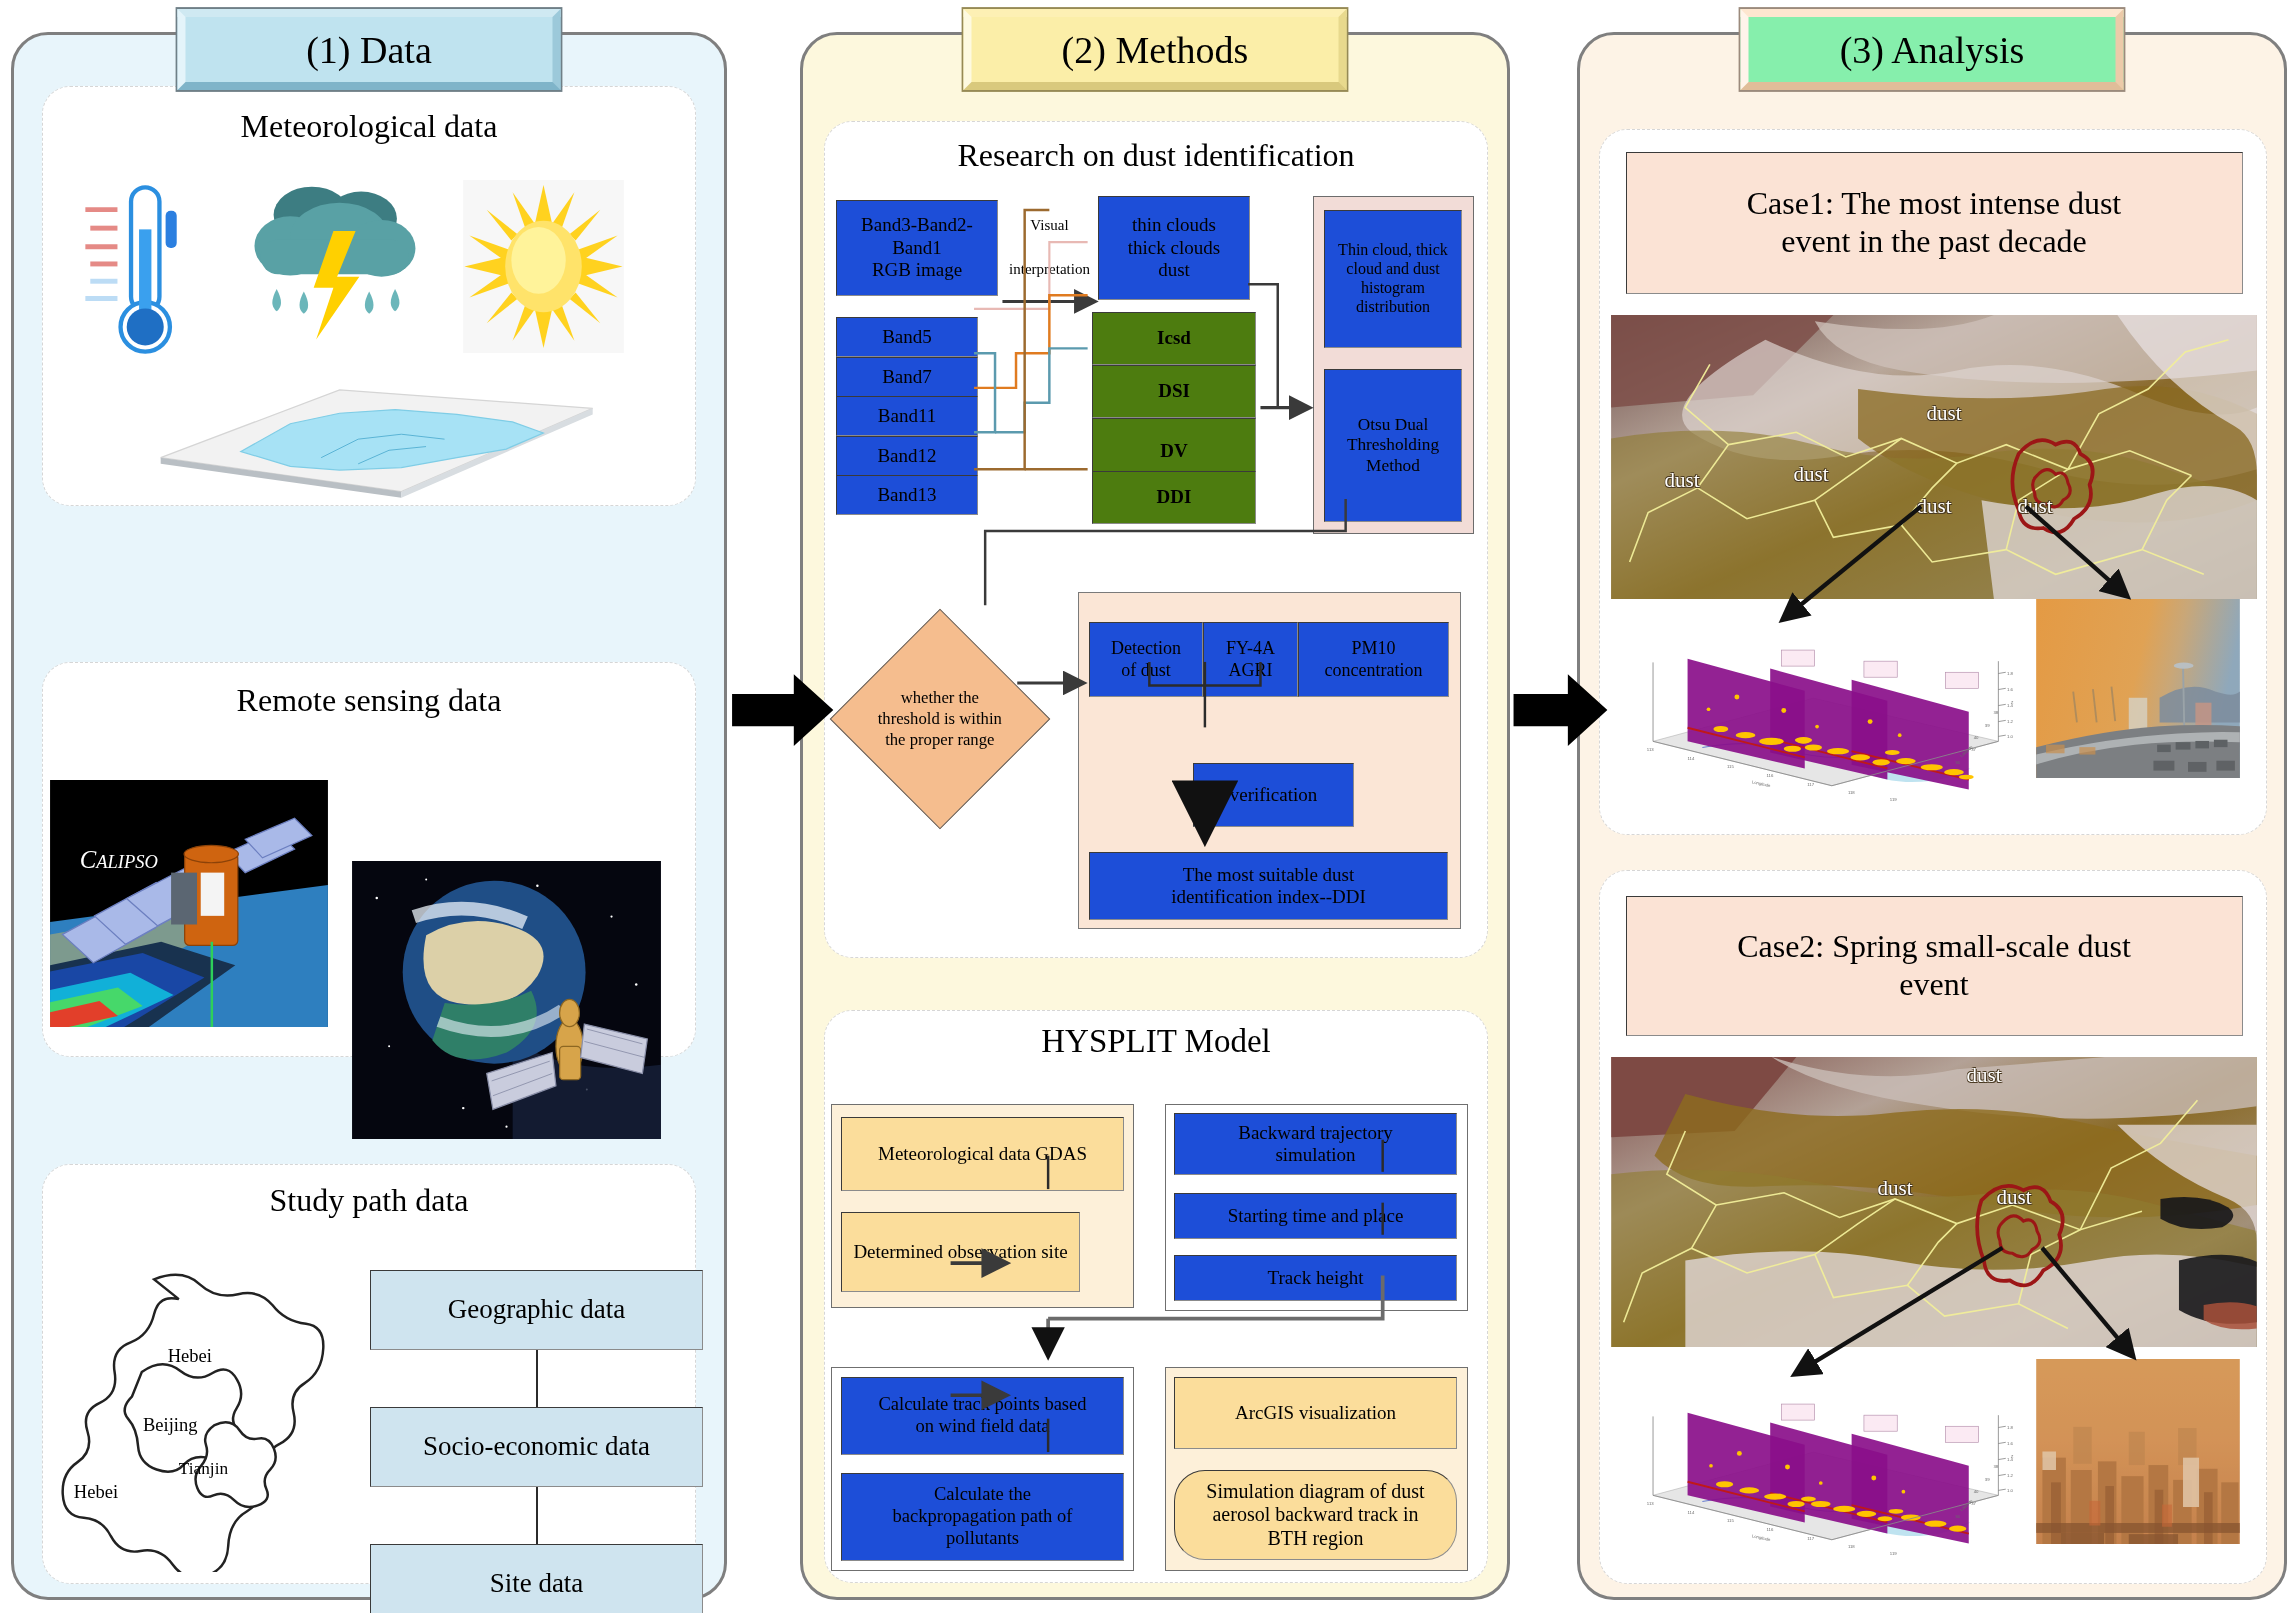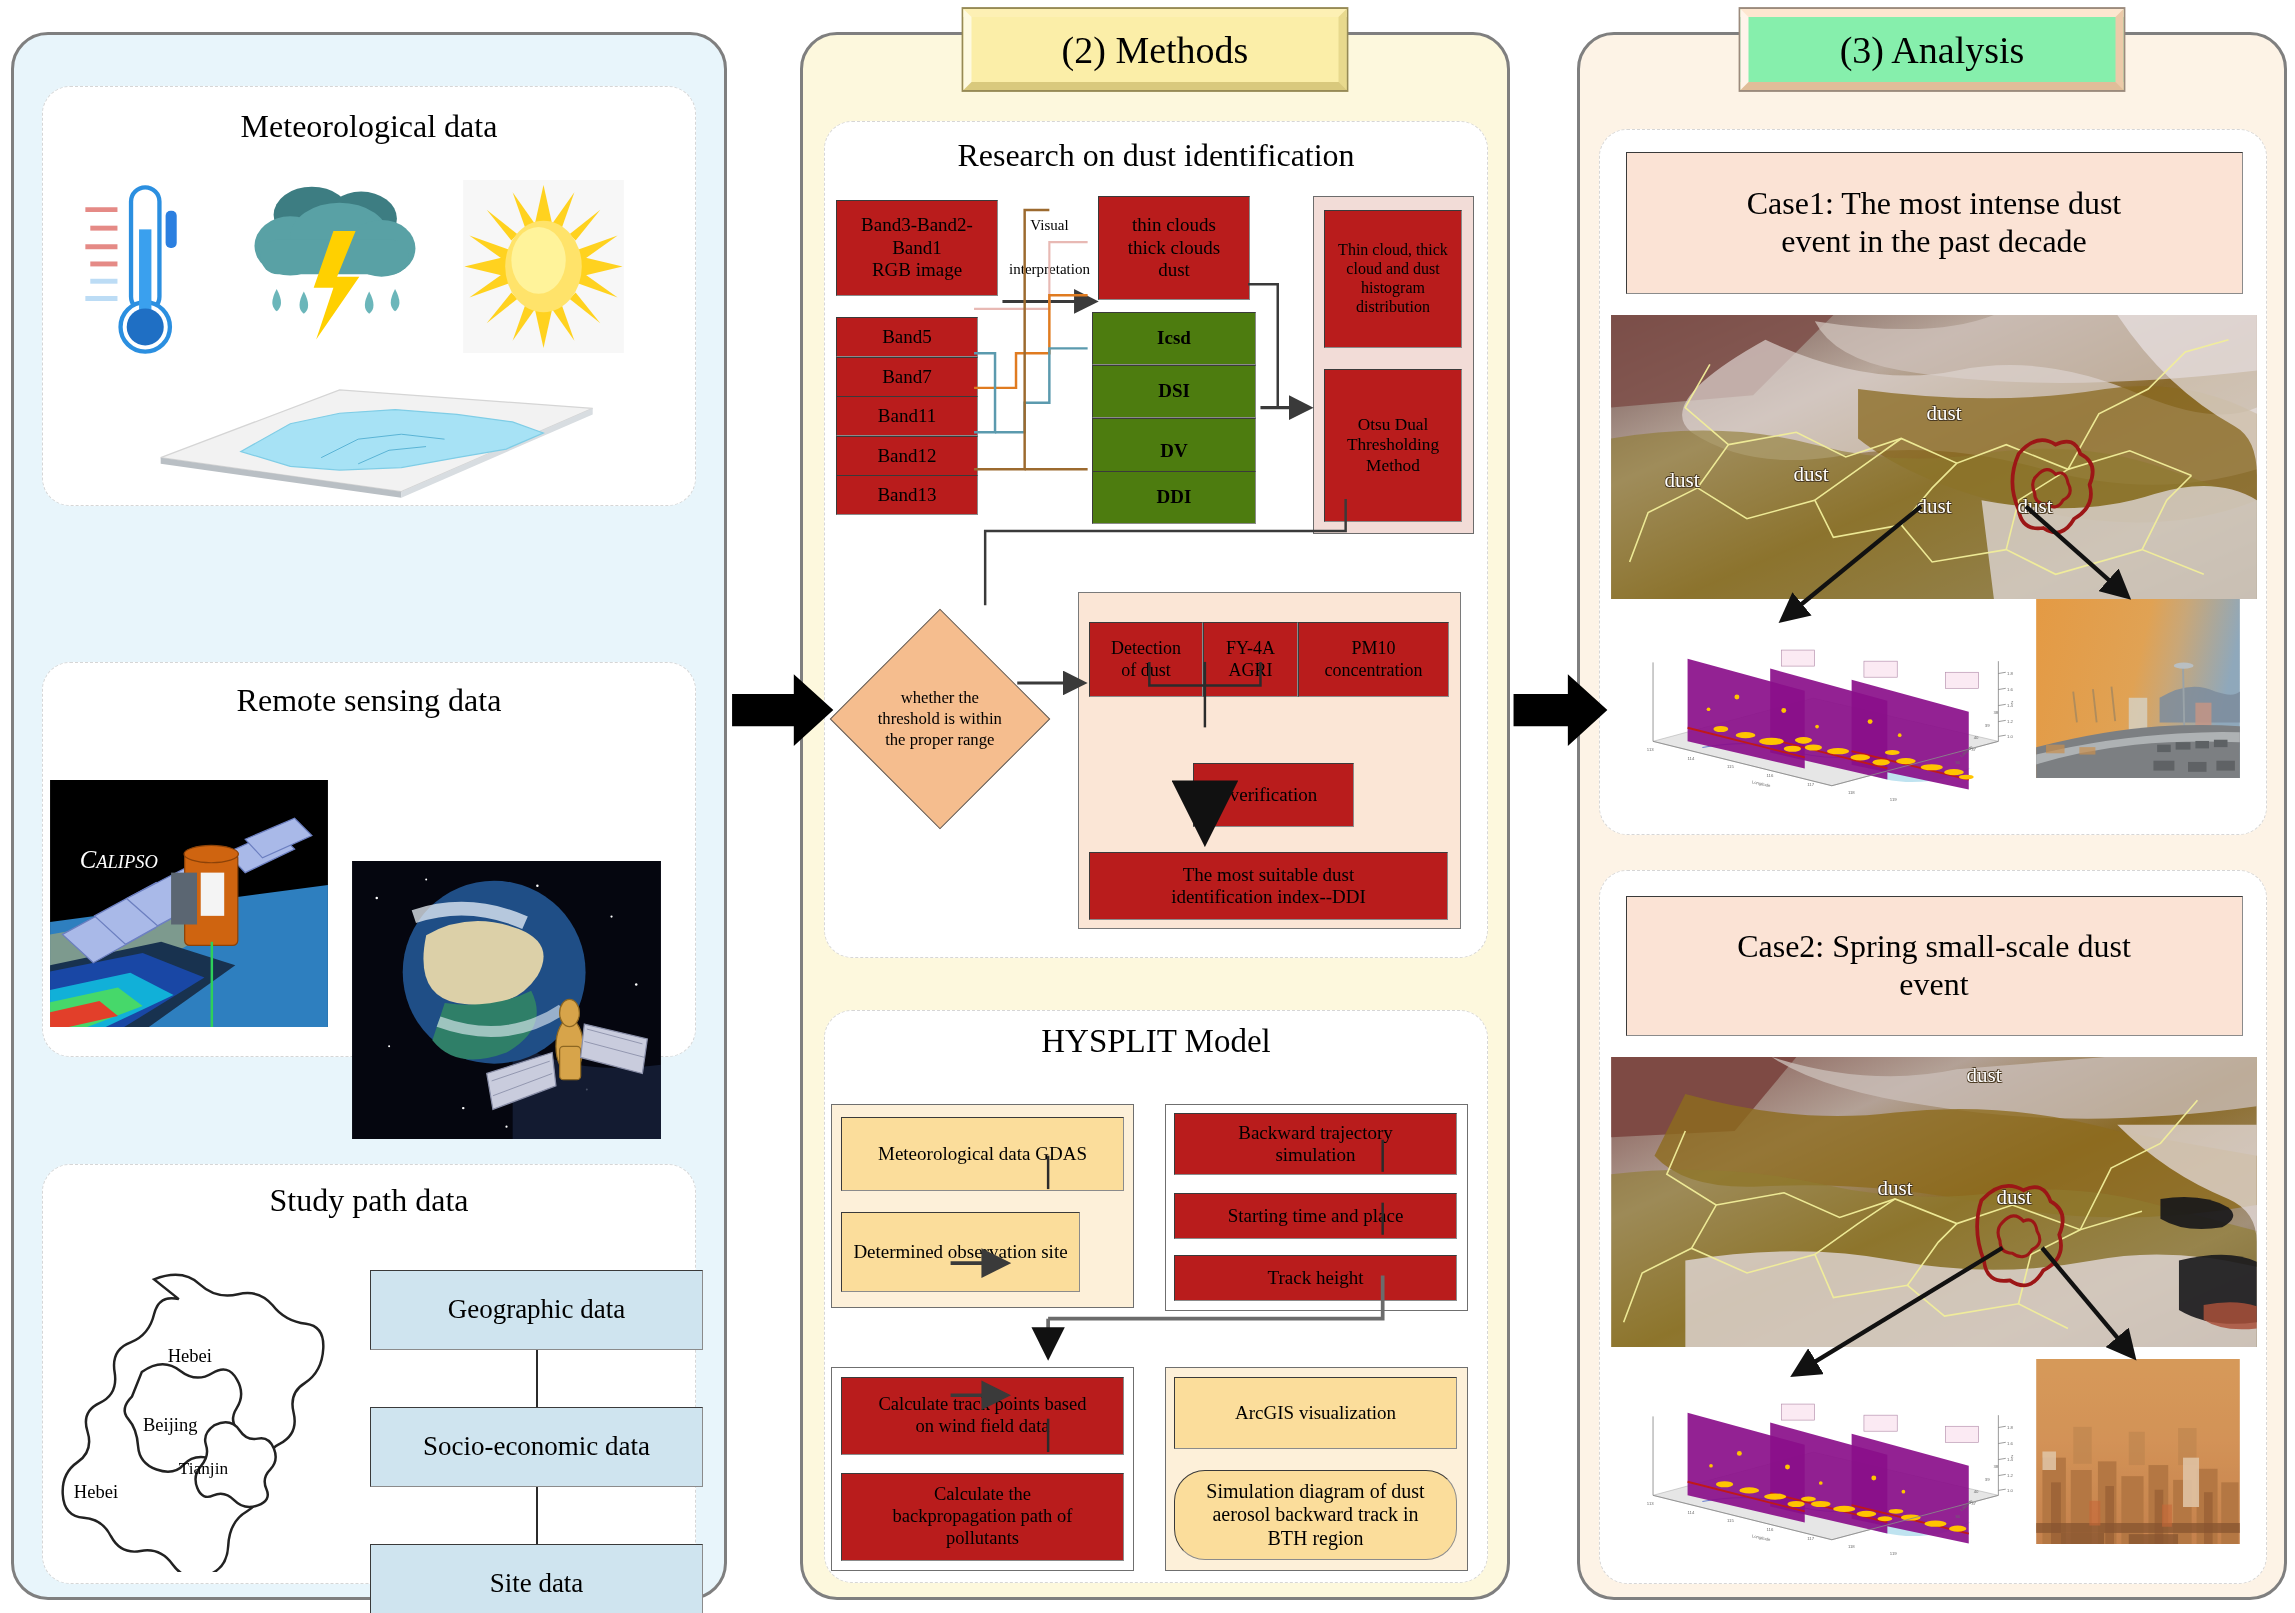--- a/index.html
+++ b/index.html
@@ -18,21 +18,21 @@
      box-shadow:0 0 0 1.9px #6f7f87;}
   #title-methods{border-color:#fdf0b4 #e8d98d #d9c97d #fefae0;background:#fbeEa8;
      background:#fbeea8;box-shadow:0 0 0 1.9px #968a55;}
   #title-analysis{border-color:#fde6cf #eccaa9 #e0bd99 #fff4ea;background:#86efac;
      box-shadow:0 0 0 1.9px #9b8a7c;}
 
   .card{position:absolute;background:#fff;border:1.9px dashed #d6d6d6;border-radius:28px;box-sizing:border-box;}
   .card-h{position:absolute;width:100%;text-align:center;font-size:32px;color:#000;}
 
   .fbox{position:absolute;box-sizing:border-box;display:flex;align-items:center;justify-content:center;
-    text-align:center;line-height:1.18;color:#000;background:#b91c1c;
+    text-align:center;line-height:1.18;color:#000;background:#1d4ed8;
     border:1.2px solid #3a3a3a;border-right-color:#8b8b8b;border-bottom-color:#8b8b8b;}
   .blue{background:#cfe4ef;}
   .pink{background:#4d7c0f;font-weight:bold;}
   .pinkpale{background:#fbe3d5;}
   .yellow{background:#fbdd9b;}
   .creamwrap{background:#fdf0d9;}
   .pinkwrap{background:#f2dcd7;}
   .peachwrap{background:#fbe6d6;}
 
   .vline,.hline{position:absolute;background:#2b2b2b;}
@@ -47,20 +47,21 @@
 
   .imgbox{position:absolute;overflow:hidden;box-sizing:border-box;}
   .dustlabel{position:absolute;color:#fff;font-size:21px;
      text-shadow:1.2px 1.2px 0 #4a3a22,-0.6px -0.6px 0 #4a3a22,0.6px -0.6px 0 #4a3a22,-0.6px 0.6px 0 #4a3a22;}
   .maplabel{position:absolute;color:#000;}
 </style>
 </head>
 <body>
 
 <div class="panel" id="panel-data">
+  <div class="panel-title bevel" id="title-data">(1) Data</div>
 
   <div class="card" style="left:28px;top:51px;width:654px;height:420px;">
     <div class="card-h" style="top:21px;">Meteorological data</div>
 
     <svg style="position:absolute;left:36px;top:93px;" width="130" height="179" viewBox="0 0 210 290">
       <rect x="84" y="12" width="46" height="200" rx="23" fill="#fff" stroke="#2b8fe0" stroke-width="7"></rect>
       <circle cx="107" cy="238" r="40" fill="#fff" stroke="#2b8fe0" stroke-width="7"></circle>
       <rect x="97" y="80" width="20" height="150" fill="#3aa0ee"></rect>
       <circle cx="107" cy="238" r="30" fill="#1f6fc4"></circle>
       <rect x="140" y="50" width="18" height="60" rx="8" fill="#2b7fe0"></rect>

